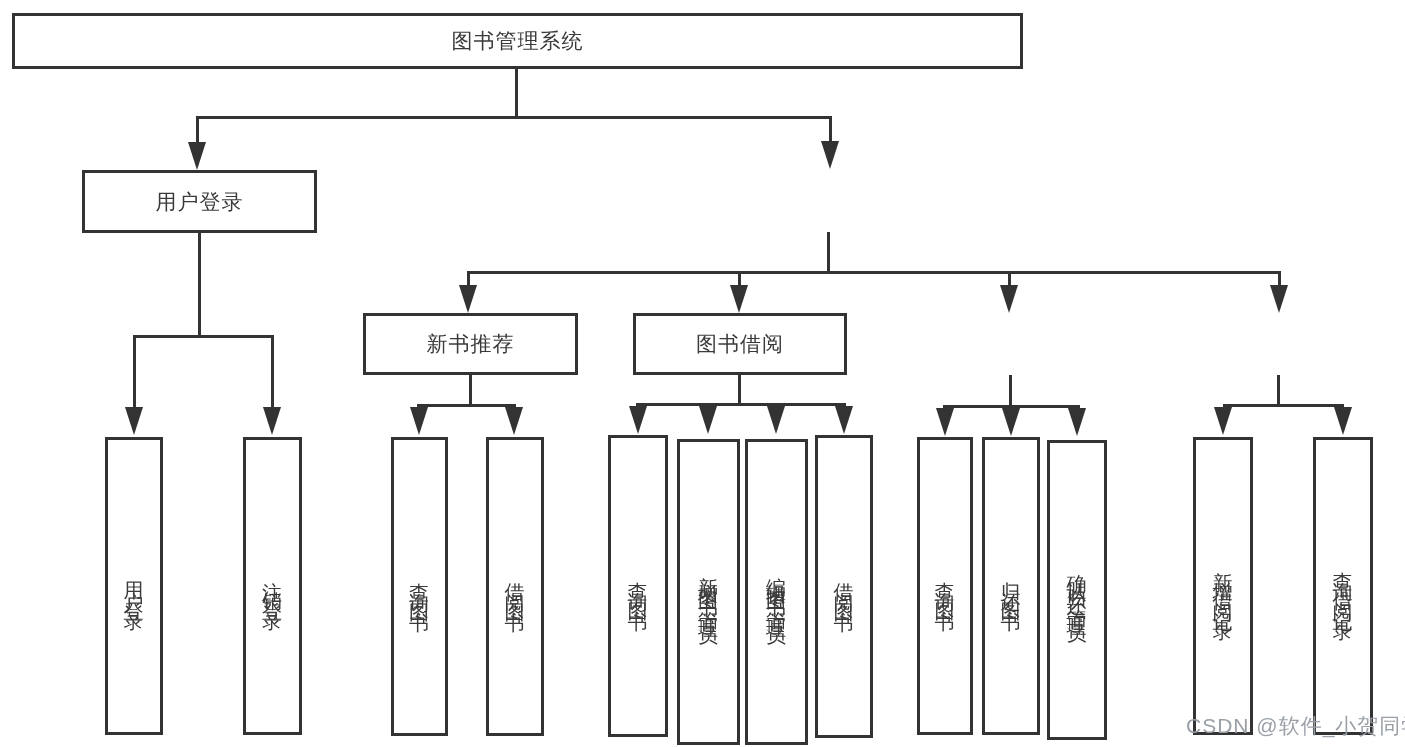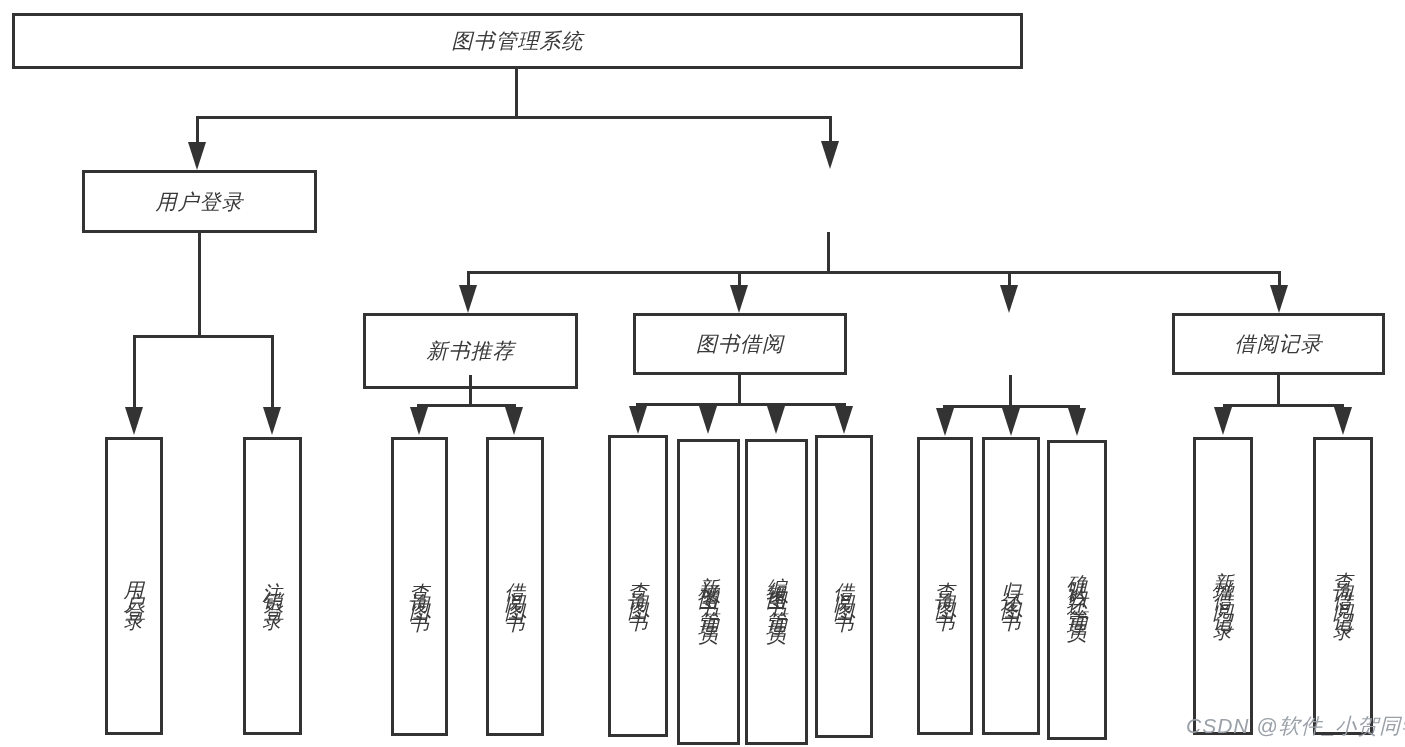--- a/index.html
+++ b/index.html
@@ -5,21 +5,21 @@
   :root{
     --line:#333333;
     --text:#3a3a3a;
     --wm:#9aa0a8;
     --bg:#ffffff;
   }
   html,body{margin:0;padding:0;background:var(--bg);}
   .stage{
     position:relative;width:1405px;height:747px;background:var(--bg);
     font-family:"Liberation Sans","DejaVu Sans",sans-serif;
-    color:var(--text);overflow:hidden;font-style:italic;
+    color:var(--text);overflow:hidden;
   }
   .hbox{
     position:absolute;box-sizing:border-box;border:3px solid var(--line);
     background:#fff;display:flex;align-items:center;justify-content:center;
     font-size:21px;letter-spacing:1px;white-space:nowrap;
   }
   .vbox{
     position:absolute;box-sizing:border-box;border:3px solid var(--line);
     background:#fff;display:flex;align-items:center;justify-content:center;
   }
@@ -66,23 +66,22 @@
   <div class="line" style="left:467px;top:271px;width:814px;height:3px;"></div>
   <div class="line" style="left:467px;top:271px;width:3px;height:16px;"></div>
   <div class="arrow" style="left:459px;top:285px;"></div>
   <div class="line" style="left:738px;top:271px;width:3px;height:16px;"></div>
   <div class="arrow" style="left:730px;top:285px;"></div>
   <div class="line" style="left:1008px;top:271px;width:3px;height:16px;"></div>
   <div class="arrow" style="left:1000px;top:285px;"></div>
   <div class="line" style="left:1278px;top:271px;width:3px;height:16px;"></div>
   <div class="arrow" style="left:1270px;top:285px;"></div>
 
-  <div class="hbox" style="left:363px;top:313px;width:215px;height:76px;">新书推荐</div>
+  <div class="hbox" style="left:363px;top:313px;width:215px;height:62px;">新书推荐</div>
   <div class="hbox" style="left:633px;top:313px;width:214px;height:62px;">图书借阅</div>
-  <div class="hbox" style="left:1172px;top:313px;width:213px;height:62px;">借阅记录</div>
 
   <div class="line" style="left:469px;top:375px;width:3px;height:31px;"></div>
   <div class="line" style="left:417px;top:404px;width:99px;height:3px;"></div>
   <div class="arrow" style="left:410px;top:407px;"></div>
   <div class="arrow" style="left:505px;top:407px;"></div>
 
   <div class="line" style="left:738px;top:375px;width:3px;height:31px;"></div>
   <div class="line" style="left:636px;top:403px;width:210px;height:3px;"></div>
   <div class="arrow" style="left:629px;top:406px;"></div>
   <div class="arrow" style="left:699px;top:406px;"></div>

